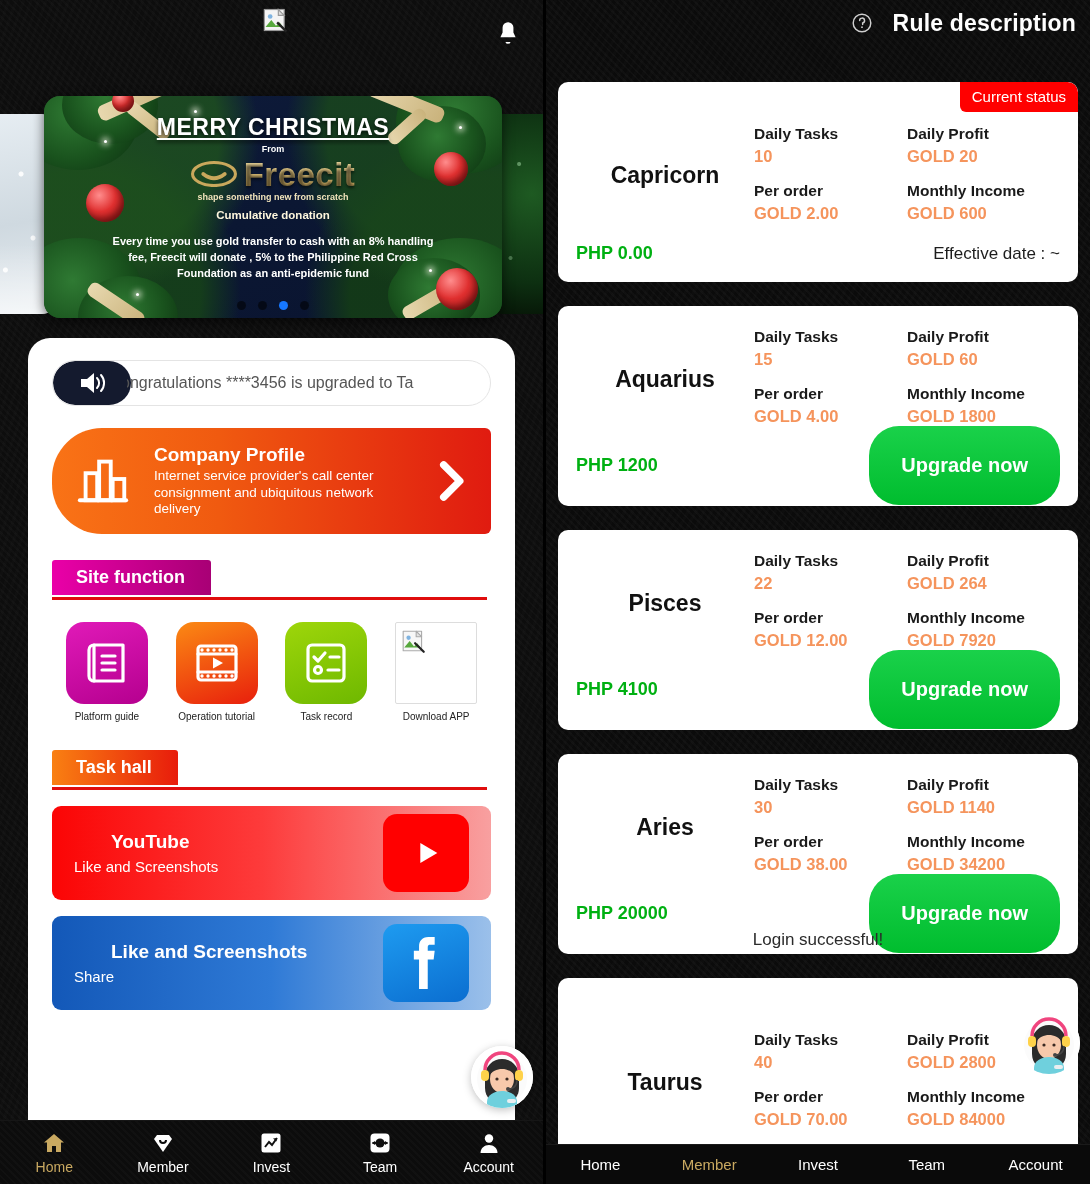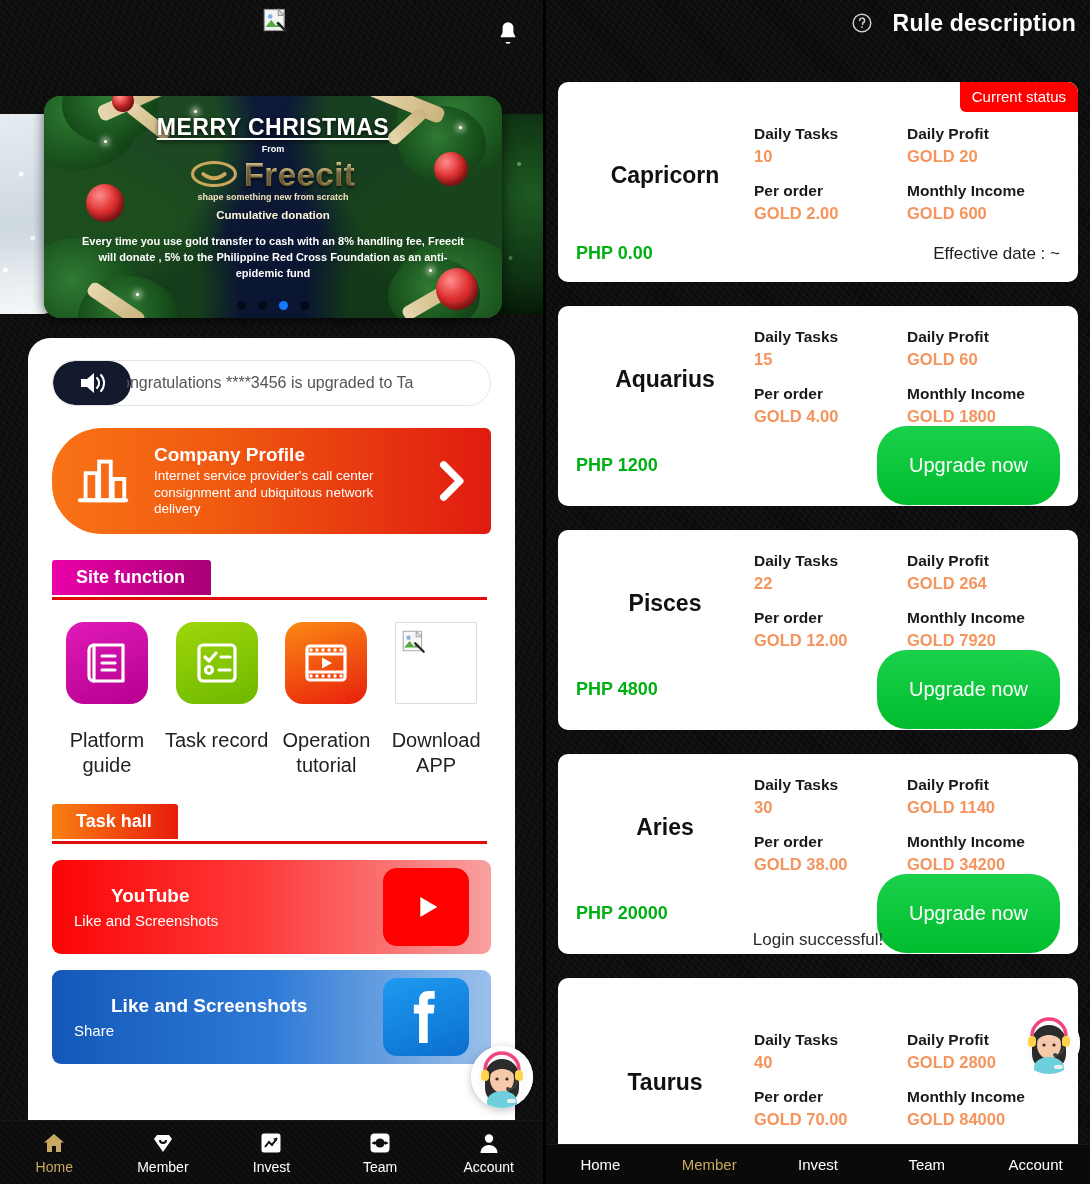--- a/index.html
+++ b/index.html
@@ -124,21 +124,21 @@
   .brand-name {
     font-size: 33px; font-weight: bold; letter-spacing: .5px;
     background: linear-gradient(180deg,#f2e3b2 0%,#c9a martyr 40%,#b89350 100%);
     color: #cbab63;
     background: linear-gradient(180deg,#efe0ad 0%,#d9bd77 45%,#ae8c45 100%);
     -webkit-background-clip: text; background-clip: text; color: transparent;
     text-shadow: 0 2px 3px rgba(0,0,0,.55);
   }
   .xmas-tag { font-size: 9px; font-weight: bold; color:#f0e3bb; margin-top:-2px; }
   .xmas-sub { font-size: 11.5px; font-weight: bold; color:#fdf6dd; margin-top: 7px; }
-  .xmas-body { font-size: 11px; font-weight: bold; color:#fff; margin-top: 13px; line-height: 1.45; padding: 0 36px;}
+  .xmas-body { font-size: 11px; font-weight: bold; color:#fff; margin-top: 13px; line-height: 1.45; padding: 0 66px;}
   .dots { position:absolute; bottom: 8px; left:0; right:0; display:flex; justify-content:center; gap:12px; z-index:4;}
   .dot { width: 9px; height: 9px; border-radius: 50%; background: rgba(0,0,0,.55); }
   .dot.active { background: #1677ff; }
 
   
   .sheet {
     position: absolute; left: 28px; right: 28px; top: 338px;
     background: #fff;
     border-radius: 22px 22px 0 0;
     padding: 22px 24px 0;
@@ -200,21 +200,21 @@
     margin: 0 auto; display:flex; align-items:center; justify-content:center;
   }
   .func-ico svg { width: 52px; height: 52px; stroke: #fff; fill: none; stroke-width: 3.2; stroke-linecap:round; stroke-linejoin:round;}
   .ico-pink { background: linear-gradient(160deg,#e01ab8 0%, #b5008f 100%); }
   .ico-orange { background: linear-gradient(160deg,#fb8a14 0%, #e81f0c 100%); }
   .ico-green { background: linear-gradient(160deg,#9ed60a 0%, #6eb800 100%); }
   .ico-broken {
     background: #fff; border: 1px solid #ddd; border-radius: 2px;
     align-items: flex-start; justify-content: flex-start; padding: 5px;
   }
-  .func-label { font-size: 20px; color: #222; margin-top: 24px; line-height: 1.25; }
+  .func-label { font-size: 10px; color: #222; margin-top: 7px; line-height: 1.25; }
 
   .task-card {
     margin-top: 16px; height: 94px; border-radius: 9px;
     display: flex; align-items: center; padding: 0 22px;
     color: #fff; position: relative;
   }
   .task-yt { background: linear-gradient(90deg,#fb0505 0%, #fd3b3b 48%, #f8a0a0 100%); }
   .task-fb { background: linear-gradient(90deg,#1358b8 0%, #2f7ad6 50%, #9bc0ea 100%); }
   .task-txt { flex: 1; }
   .task-title { font-size: 19px; font-weight: bold; margin-left: 37px; }
@@ -295,21 +295,21 @@
   .stat-gap { height: 16px; }
   .lvl-foot {
     grid-column: 1 / -1; grid-row: 2;
     display: flex; align-items: center; justify-content: space-between;
     padding-bottom: 18px;
   }
   .lvl-price { font-size: 18px; font-weight: bold; color: #00b012; }
   .lvl-effective { font-size: 17px; color: #1d1d1d; }
   .btn-upgrade {
     background: linear-gradient(180deg,#1ad14a 0%, #00bd2e 100%);
-    color: #fff; font-size: 20px; font-weight: normal;
+    color: #fff; font-size: 20px; font-weight: bold;
     border: none; border-radius: 30px;
     padding: 28px 32px; cursor: pointer;
   }
 
   .toast {
     position: absolute; left: 0; right: 0;
     top: 886px;
     text-align: center;
     font-size: 17px; color: #2b2b2b;
     z-index: 60; pointer-events: none; margin-top: 44px;
@@ -456,42 +456,42 @@
           <div class="func-ico ico-pink">
             <svg viewBox="0 0 52 52">
               <path d="M13 8h29v36H13z"></path>
               <path d="M13 8a5 5 0 0 0-5 5v26a5 5 0 0 0 5 5"></path>
               <path d="M21 19h13M21 26h13M21 33h13"></path>
             </svg>
           </div>
           <div class="func-label">Platform guide</div>
         </div>
         <div class="func-item">
+          <div class="func-ico ico-orange">
+            <svg viewBox="0 0 52 52">
+              <rect x="7" y="9" width="38" height="34" rx="3"></rect>
+              <path d="M7 17h38M7 35h38"></path>
+              <path d="M11 13v0M17 13v0M23 13v0M29 13v0M35 13v0M41 13v0" stroke-width="3.4"></path>
+              <path d="M11 39v0M17 39v0M23 39v0M29 39v0M35 39v0M41 39v0" stroke-width="3.4"></path>
+              <path d="M22 20.5v11l10-5.5z" fill="#fff" stroke="none"></path>
+            </svg>
+          </div>
+          <div class="func-label">Operation tutorial</div>
+        </div>
+        <div class="func-item">
           <div class="func-ico ico-green">
             <svg viewBox="0 0 52 52">
               <rect x="8" y="8" width="36" height="36" rx="4"></rect>
               <polyline points="14,20 18,24 25,16"></polyline>
               <path d="M30 20h9"></path>
               <circle cx="18" cy="33" r="3.5"></circle>
               <path d="M28 33h11"></path>
             </svg>
           </div>
           <div class="func-label">Task record</div>
-        </div>
-        <div class="func-item">
-          <div class="func-ico ico-orange">
-            <svg viewBox="0 0 52 52">
-              <rect x="7" y="9" width="38" height="34" rx="3"></rect>
-              <path d="M7 17h38M7 35h38"></path>
-              <path d="M11 13v0M17 13v0M23 13v0M29 13v0M35 13v0M41 13v0" stroke-width="3.4"></path>
-              <path d="M11 39v0M17 39v0M23 39v0M29 39v0M35 39v0M41 39v0" stroke-width="3.4"></path>
-              <path d="M22 20.5v11l10-5.5z" fill="#fff" stroke="none"></path>
-            </svg>
-          </div>
-          <div class="func-label">Operation tutorial</div>
         </div>
         <div class="func-item">
           <div class="func-ico ico-broken">
             <svg viewBox="0 0 24 24" style="width:26px;height:26px;stroke:none;">
               <rect x="2" y="3" width="17" height="18" fill="#f7f7f7" stroke="#aaa" stroke-width="1"></rect>
               <path d="M14 3 L19 8 L14 8 Z" fill="#e2e2e2" stroke="#aaa" stroke-width="1"></path>
               <circle cx="7" cy="9" r="2" fill="#7fb3e0"></circle>
               <path d="M3 18 L8 12 L12 17 L15 14 L18 18 Z" fill="#57a83d"></path>
               <path d="M13 14 L21 22" stroke="#222" stroke-width="2"></path>
             </svg>
@@ -672,21 +672,21 @@
           <div class="stat-value">GOLD 12.00</div>
         </div>
         <div class="col-block">
           <div class="stat-label">Daily Profit</div>
           <div class="stat-value">GOLD 264</div>
           <div class="stat-gap"></div>
           <div class="stat-label">Monthly Income</div>
           <div class="stat-value">GOLD 7920</div>
         </div>
         <div class="lvl-foot">
-          <span class="lvl-price">PHP 4800</span>
+          <span class="lvl-price">PHP 4100</span>
           <button class="btn-upgrade">Upgrade now</button>
         </div>
       </div>
 
       <div class="lvl-card">
         <div class="lvl-name">Aries</div>
         <div class="col-block">
           <div class="stat-label">Daily Tasks</div>
           <div class="stat-value">30</div>
           <div class="stat-gap"></div>

